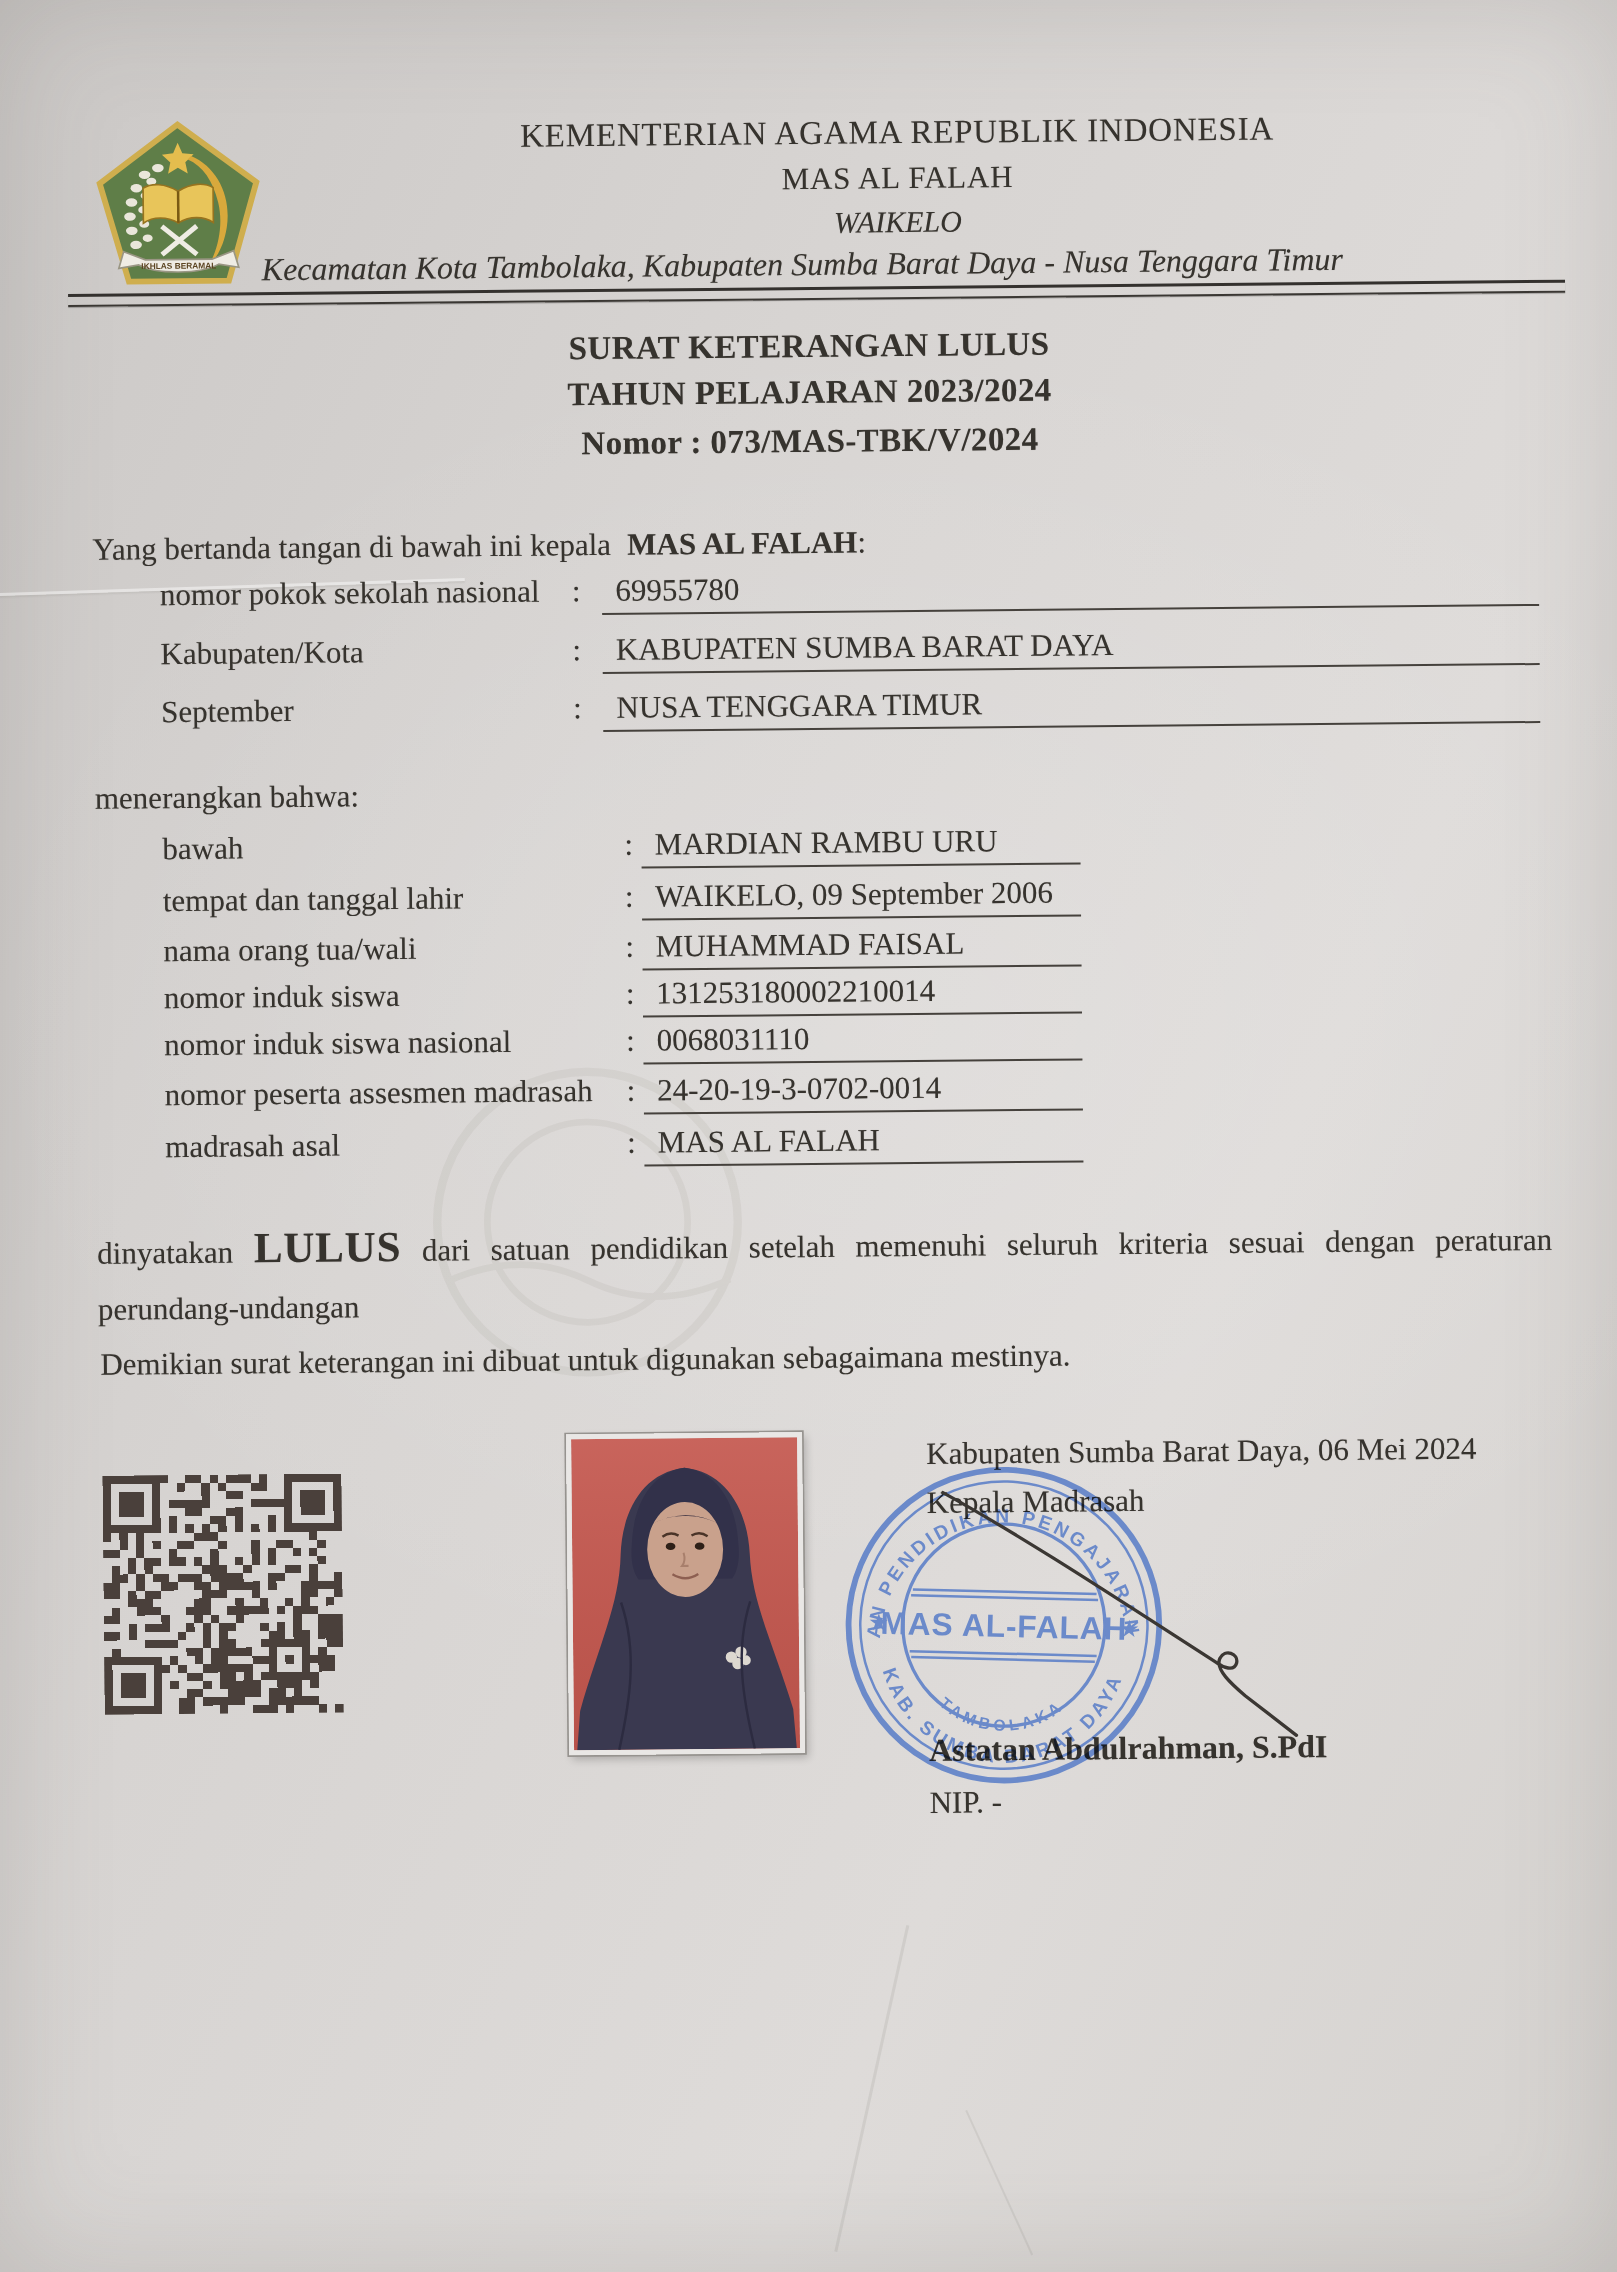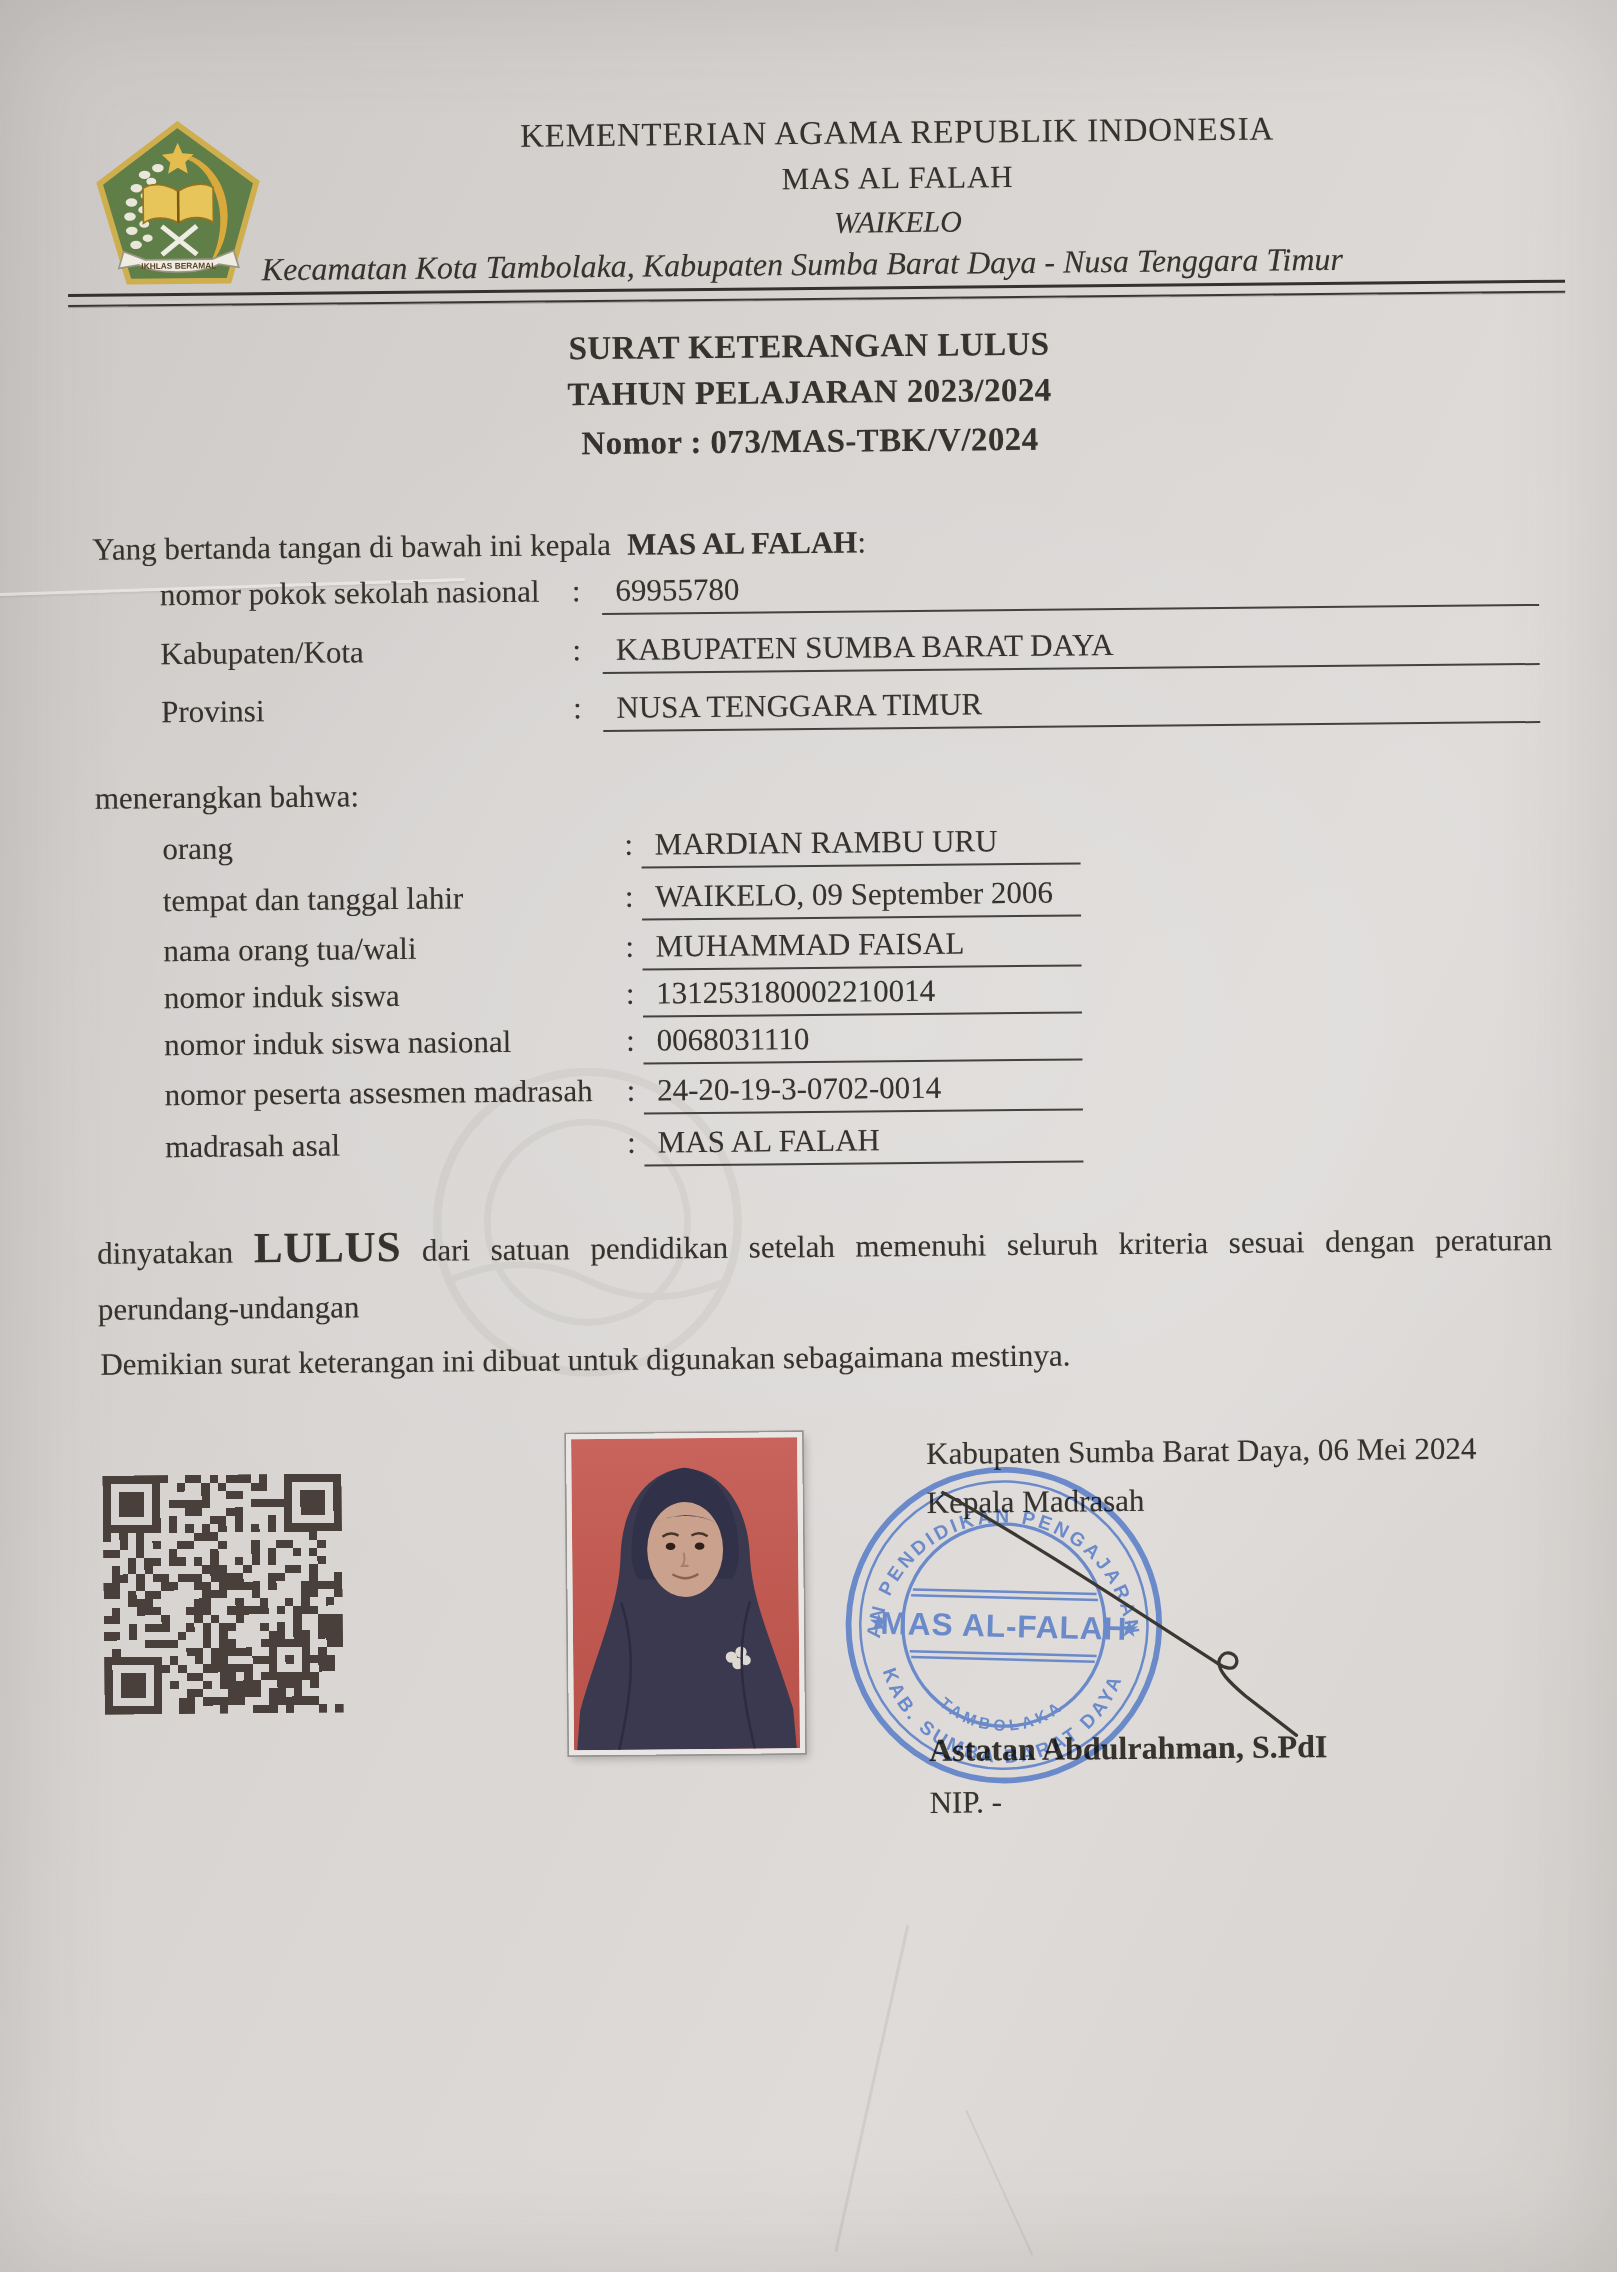--- a/index.html
+++ b/index.html
@@ -118,31 +118,31 @@
         </span>
   </div>
   <div class="row s1 ink" style="top:630px;">
     <span class="lbl">Kabupaten/Kota</span>
     <span class="col">:</span>
     <span class="val-wrap">
           <span class="val">KABUPATEN SUMBA BARAT DAYA</span>
         </span>
   </div>
   <div class="row s1 ink" style="top:688px;">
-    <span class="lbl">Provinsi</span>
+    <span class="lbl">September</span>
     <span class="col">:</span>
     <span class="val-wrap">
           <span class="val">NUSA TENGGARA TIMUR</span>
         </span>
   </div>
 
   <div class="abs ink body-text" style="left:96px;top:774px;">menerangkan bahwa:</div>
 
   <div class="row s2 ink" style="top:825px;">
-    <span class="lbl">orang</span>
+    <span class="lbl">bawah</span>
     <span class="col">:</span>
     <span class="val-wrap">
           <span class="val">MARDIAN RAMBU URU</span>
         </span>
   </div>
   <div class="row s2 ink" style="top:877px;">
     <span class="lbl">tempat dan tanggal lahir</span>
     <span class="col">:</span>
     <span class="val-wrap">
           <span class="val">WAIKELO, 09 September 2006</span>

